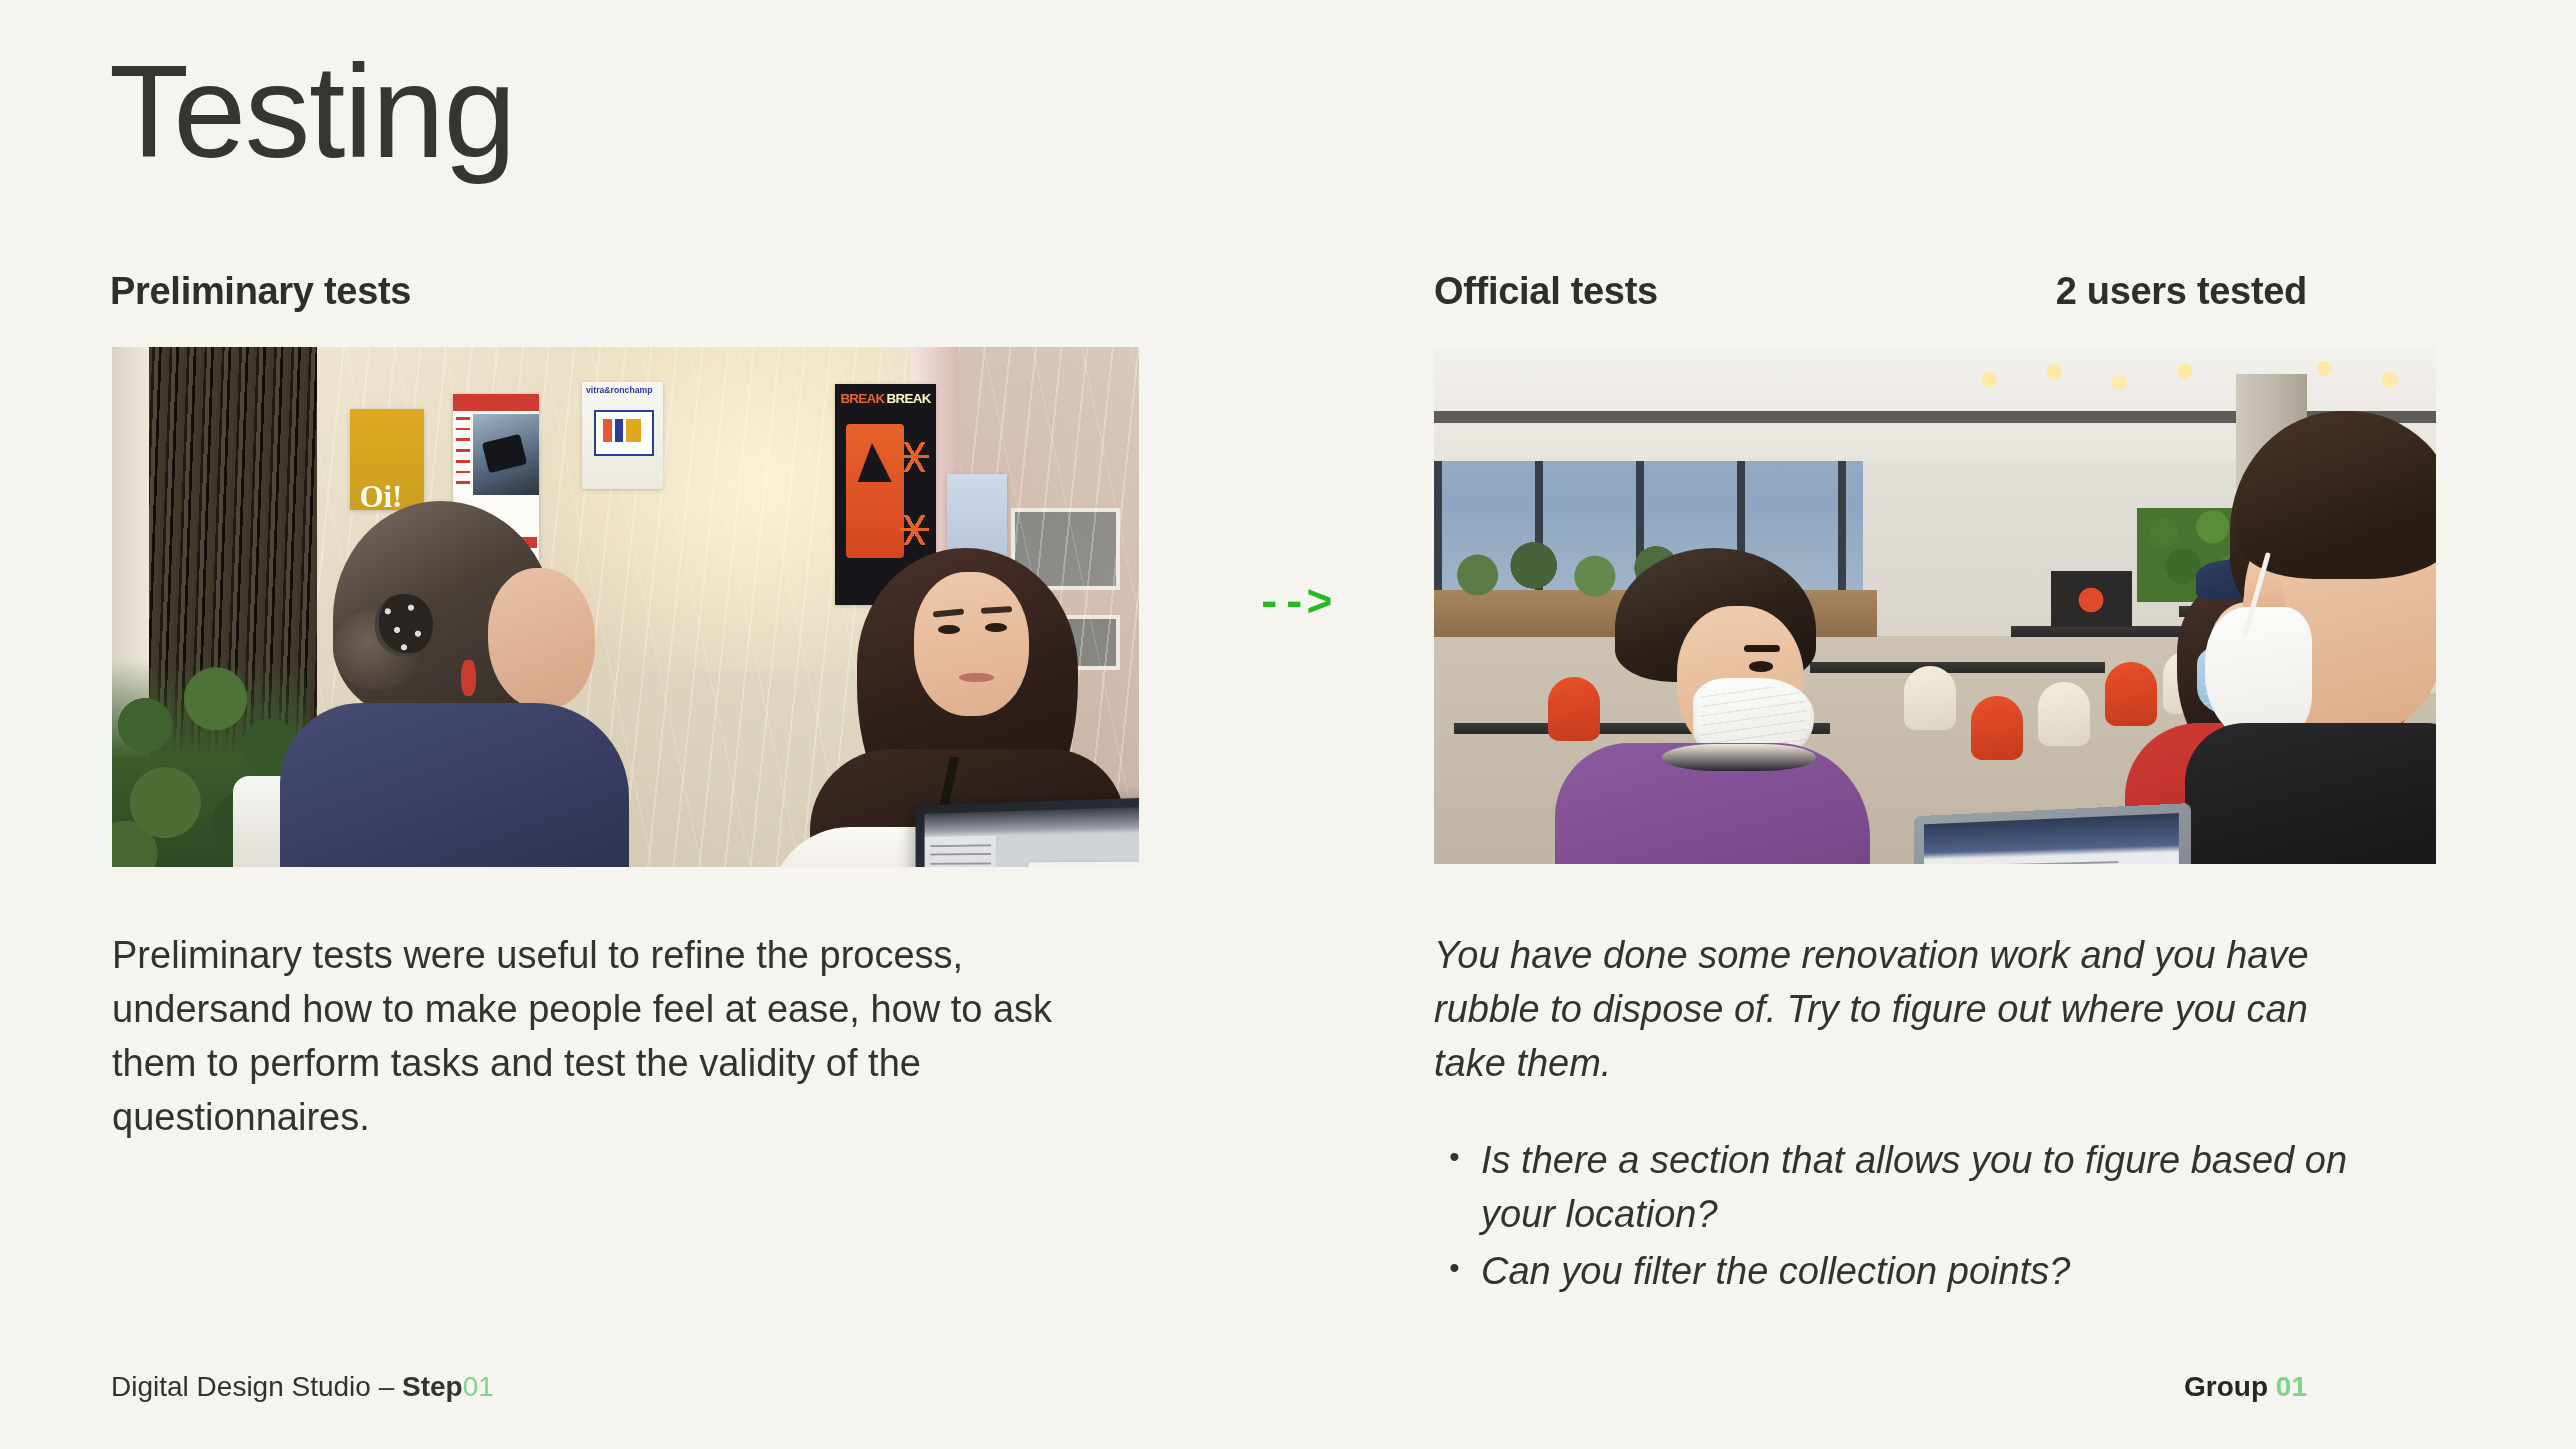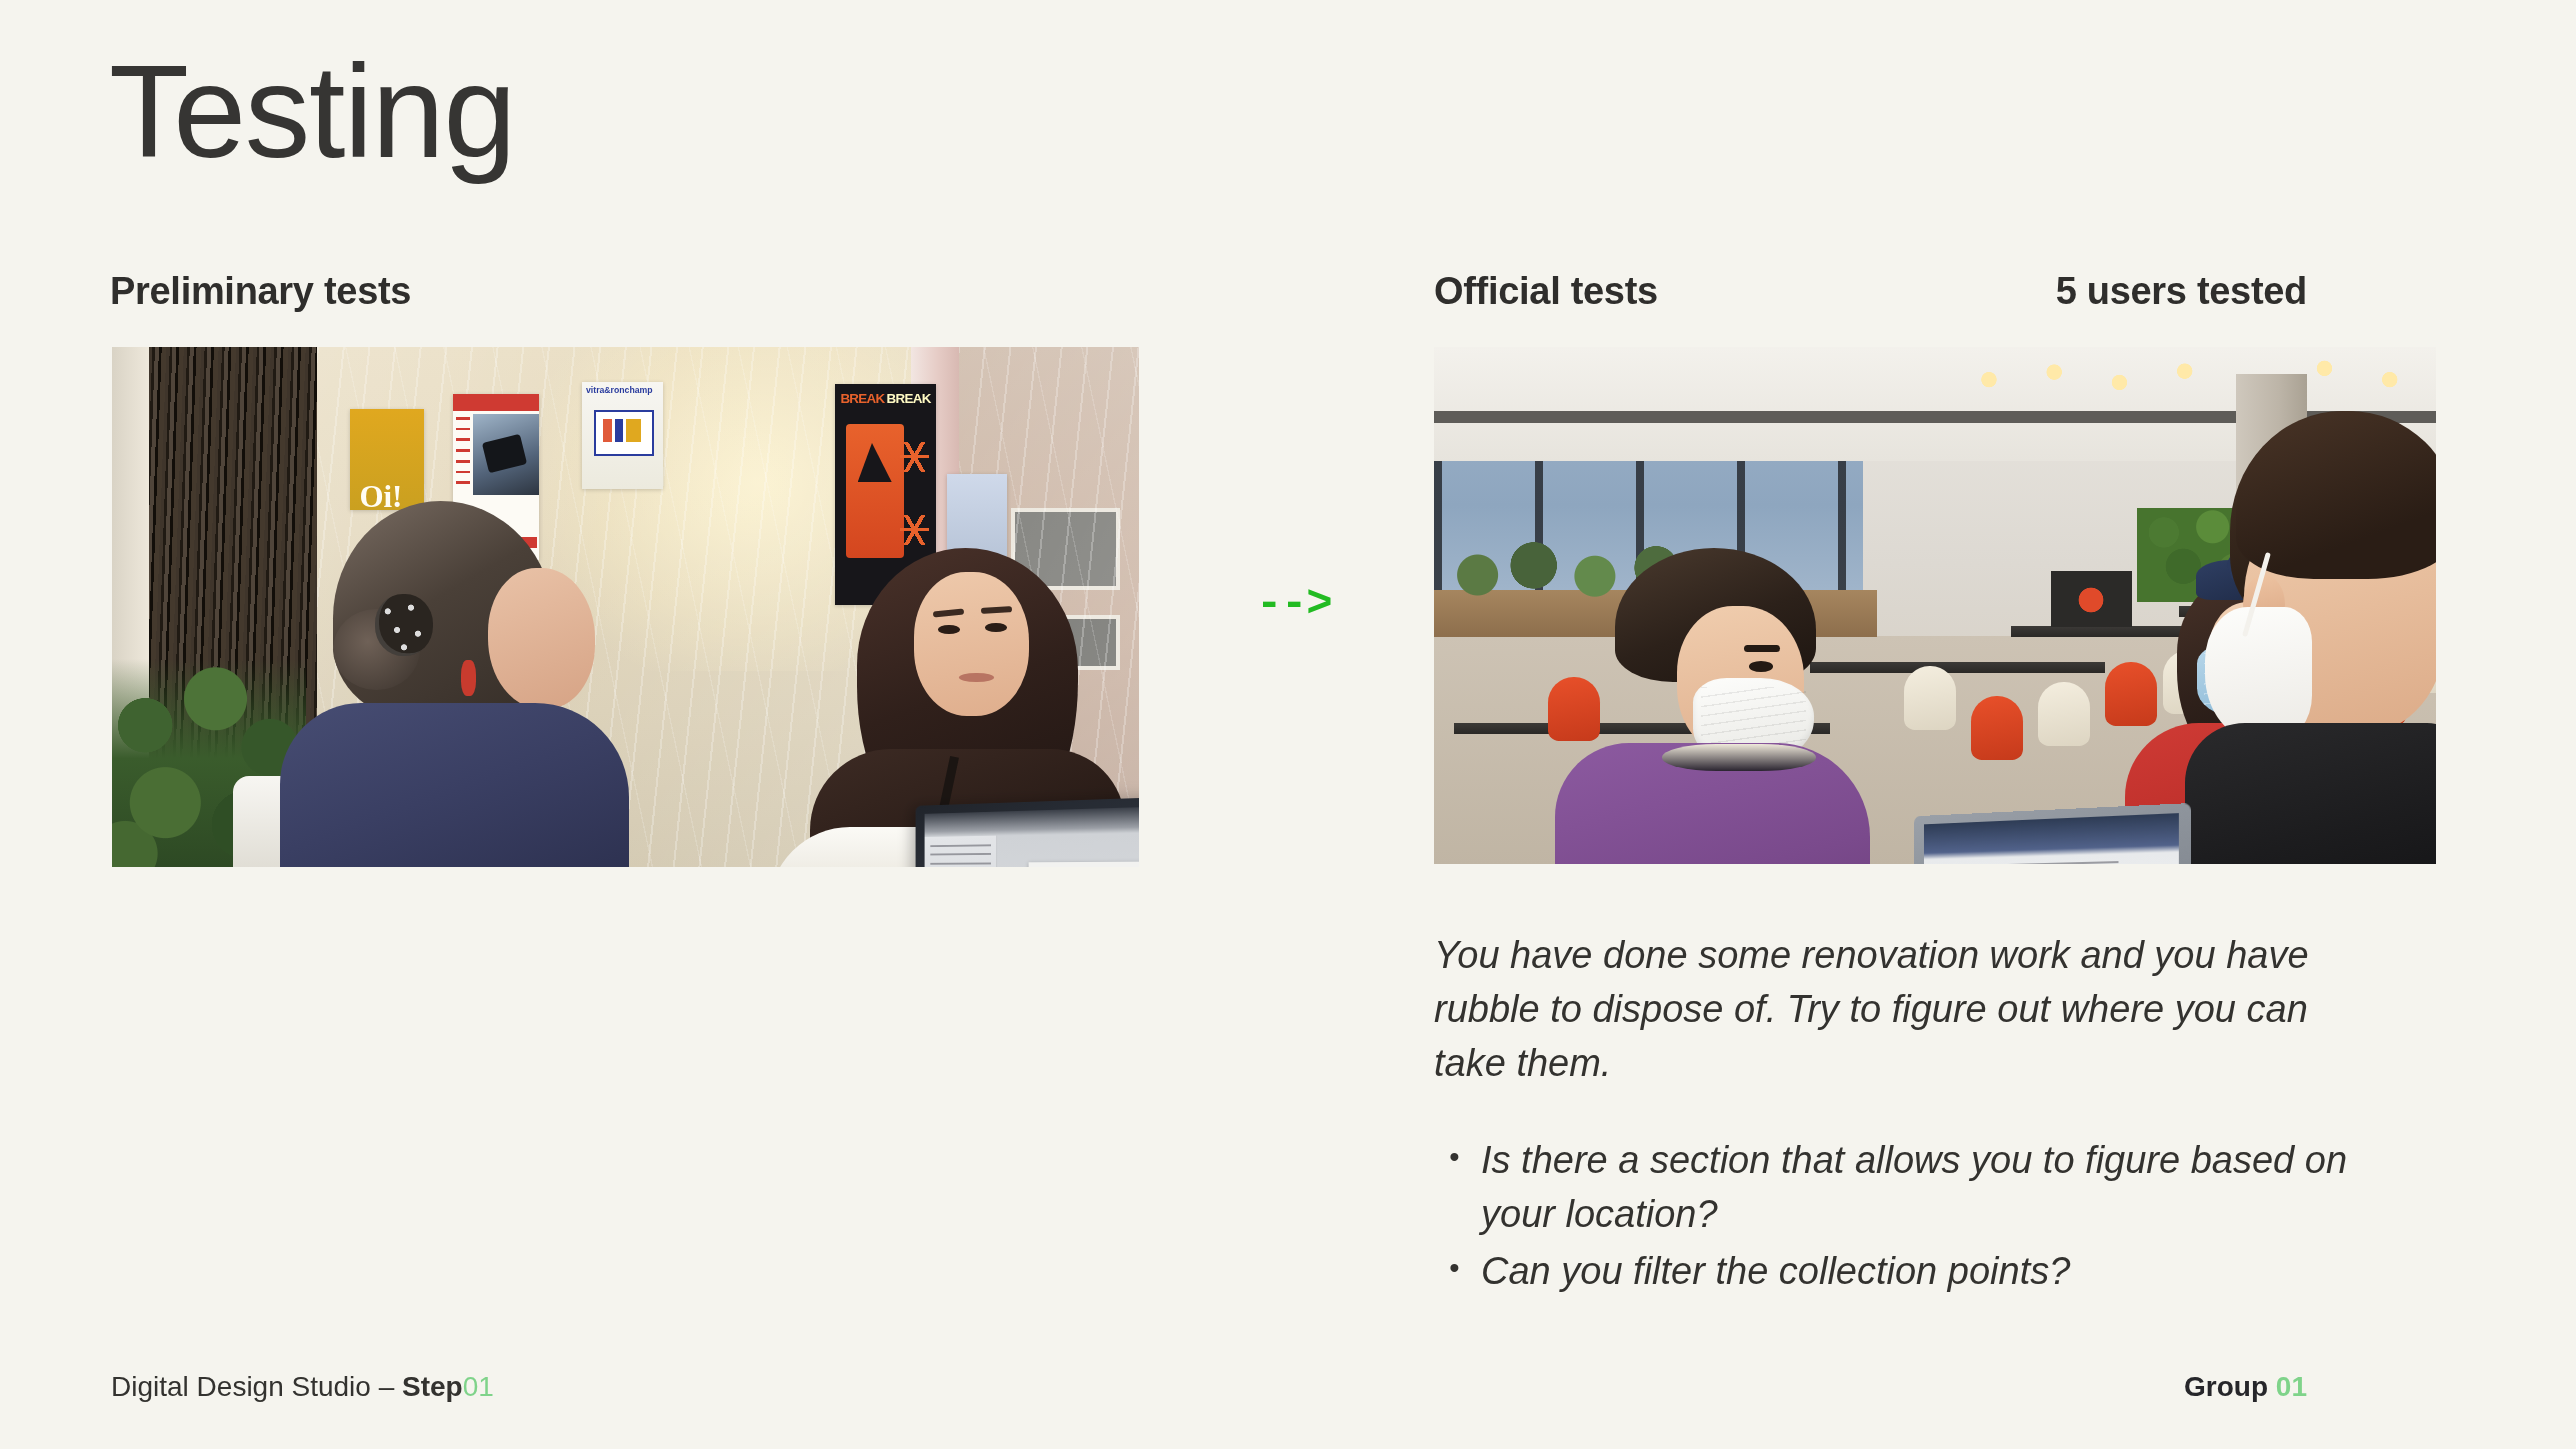--- a/index.html
+++ b/index.html
@@ -633,21 +633,21 @@
 </style>
 </head>
 <body>
 
 <div class="slide">
 
   <div class="slide-title">Testing</div>
 
   <div class="col-head" id="head-left">Preliminary tests</div>
   <div class="col-head" id="head-right">Official tests</div>
-  <div id="head-count">5 users tested</div>
+  <div id="head-count">2 users tested</div>
 
   <div class="photo" id="photo-left">
     <div class="bg"></div>
     <div class="ph-layer sun"></div>
     <div class="ph-layer bldg">
       <div class="win1"></div>
         <div class="win2"></div>
     </div>
     <div class="ph-layer tarp"></div>
     <div class="ph-layer umb"></div>
@@ -773,20 +773,21 @@
     <div class="ph-layer m2-ear"></div>
     <div class="ph-layer m2-mask"></div>
     <div class="ph-layer m2-strap"></div>
     <div class="ph-layer m2-body"></div>
     <div class="ph-layer lap2">
       <div class="scr"></div>
     </div>
 
   </div>
 
+  <div class="body-left">Preliminary tests were useful to refine the process, undersand how to make people feel at ease, how to ask them to perform tasks and test the validity of the questionnaires.</div>
   <div class="body-right">You have done some renovation work and you have rubble to dispose of. Try to figure out where you can take them.</div>
 
   <ul class="bullets">
     <li>Is there a section that allows you to figure based on your location?</li>
     <li>Can you filter the collection points?</li>
   </ul>
 
   <div class="footer-left">
     <span>Digital Design Studio – </span><span class="b">Step</span><span class="accent">01</span>
   </div>

